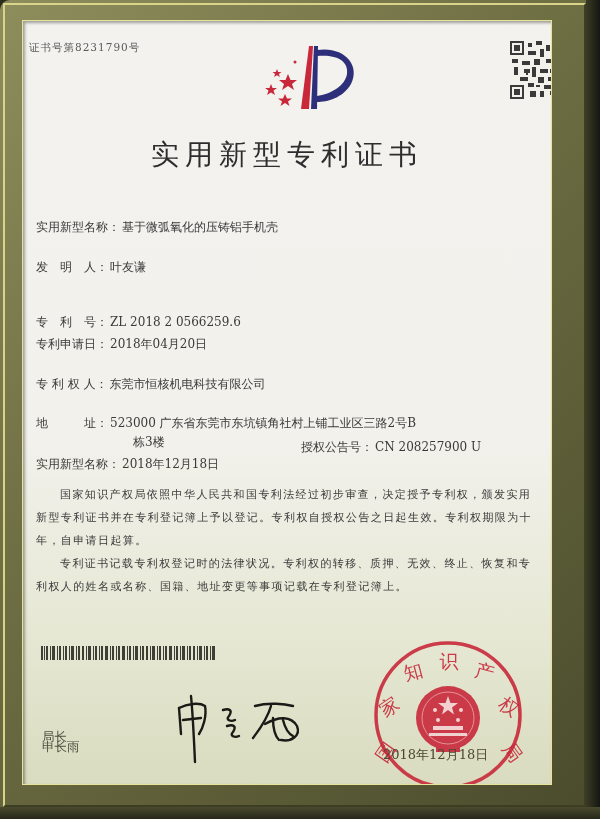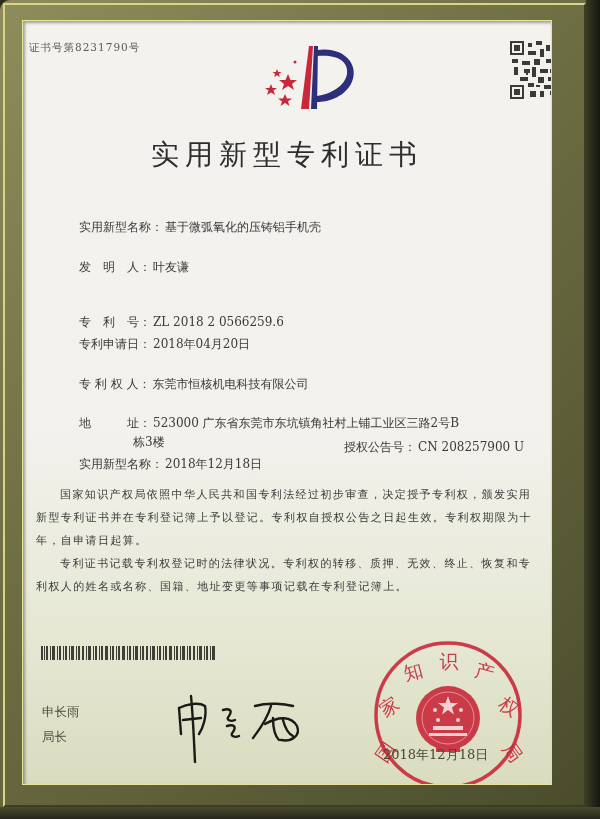--- a/index.html
+++ b/index.html
@@ -40,27 +40,27 @@
   }
   .logo { position: absolute; left: 228px; top: 15px; width: 110px; height: 75px; }
   .qr { position: absolute; left: 487px; top: 20px; width: 58px; height: 58px; }
   .title {
     position: absolute; left: 0; width: 528px; top: 115px; text-align: center;
     font-size: 28px; color: #2d2d2d; letter-spacing: 6px;
     font-family: "DejaVu Sans", sans-serif; font-weight: normal;
   }
   .field { position: absolute; left: 13px; font-size: 12px; color: #3a3a3a; white-space: nowrap;
     font-family: "DejaVu Serif", serif; }
-  .field .lbl { display: inline-block; letter-spacing: 0; margin-left: 43px; }
+  .field .lbl { display: inline-block; letter-spacing: 0; }
   .field .val { margin-left: 2px; }
   .para { position: absolute; left: 13px; width: 505px; font-size: 11px; color: #3a3a3a; line-height: 23px;
     text-indent: 24px; letter-spacing: 1.4px; font-family: Liberation Serif, serif; }
   .barcode { position: absolute; left: 18px; top: 625px; width: 175px; height: 14px; }
   .official-title { position: absolute; left: 19px; top: 672px; font-size: 12.5px; color: #4d4f3e; margin-top: 36px; }
-  .official-name { position: absolute; left: 19px; top: 683px; font-size: 12.5px; color: #4d4f3e; text-align: center; }
+  .official-name { position: absolute; left: 19px; top: 718px; font-size: 12.5px; color: #4d4f3e; text-align: center; }
   .signature { position: absolute; left: 150px; top: 665px; width: 150px; height: 80px; }
   .seal { position: absolute; left: 348px; top: 617px; width: 155px; height: 155px; }
   .seal-date { position: absolute; left: 360px; top: 725px; font-size: 13px; color: #4b4632;
     font-family: "DejaVu Serif", serif; }
 </style>
 </head>
 <body>
 
 <div class="frame">
   <div class="frame-right-dark"></div>

